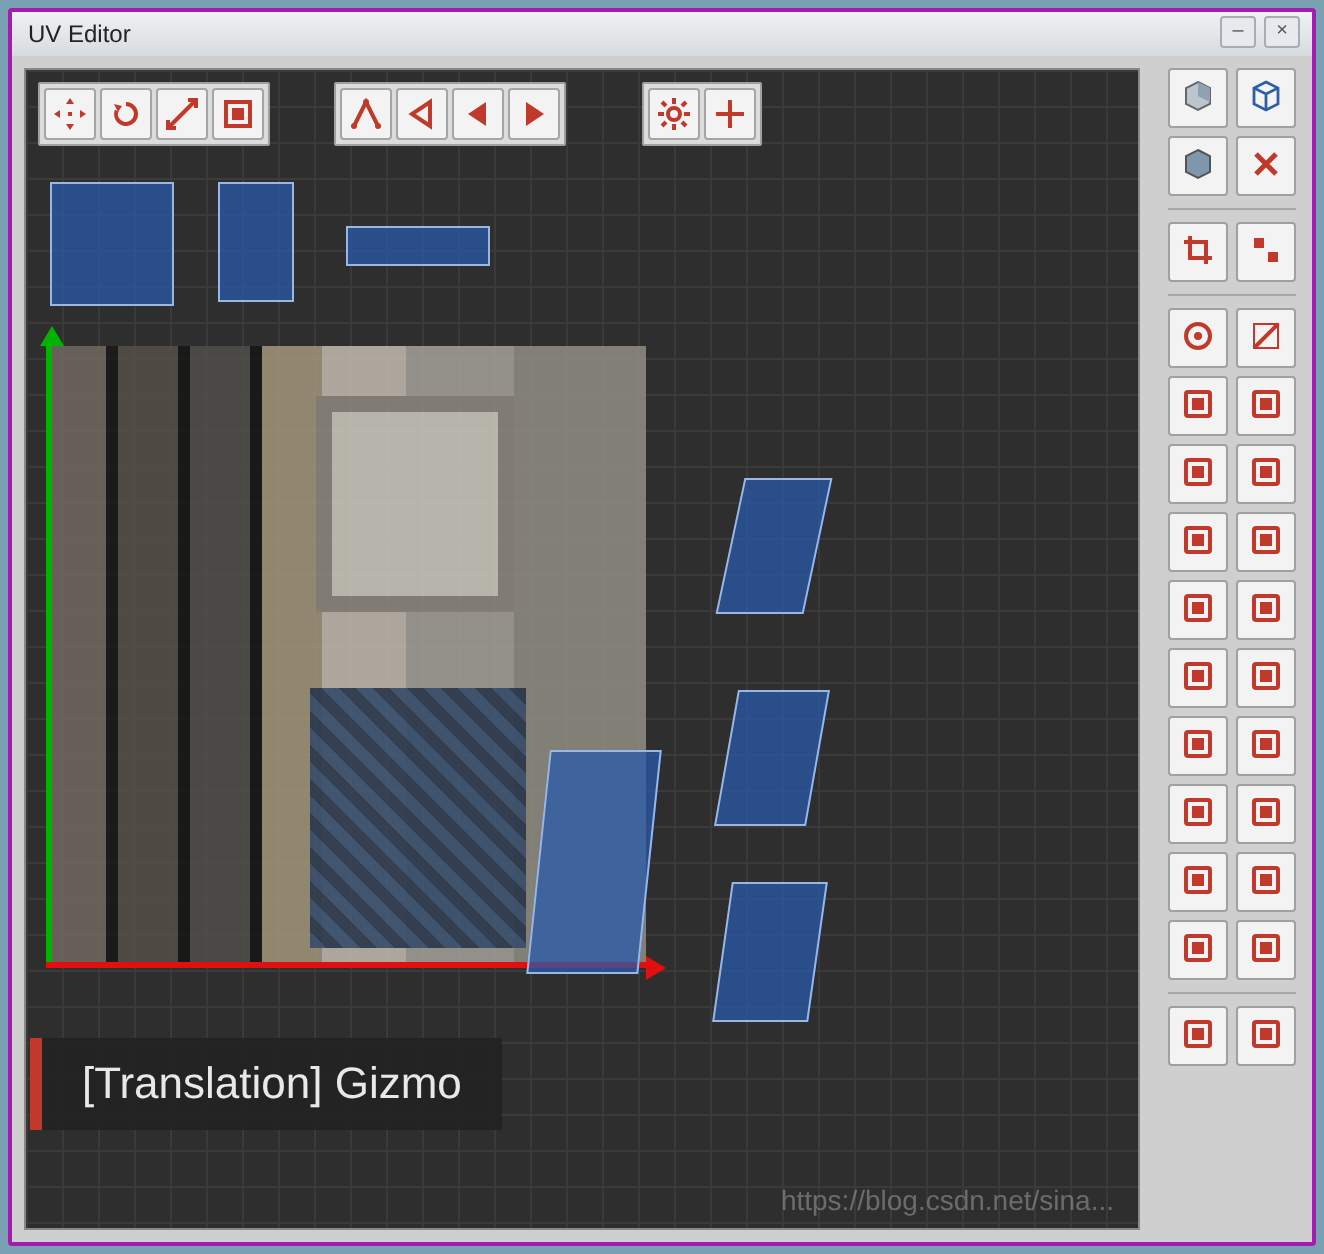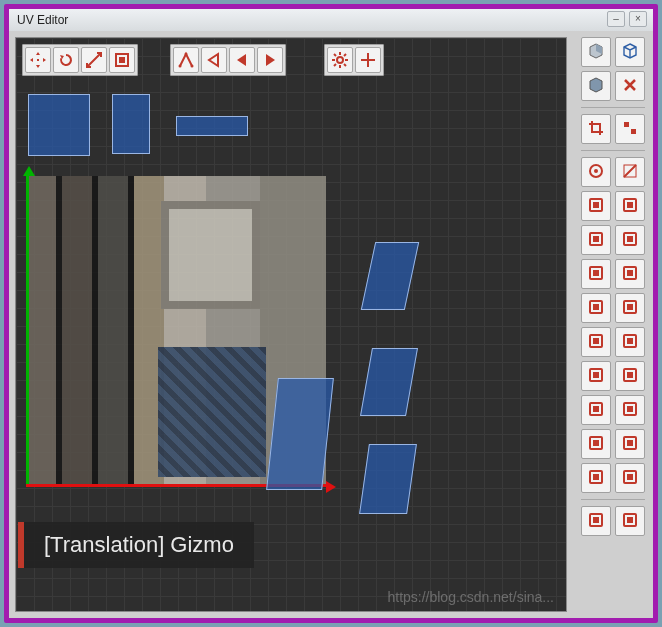--- a/index.html
+++ b/index.html
@@ -10,21 +10,21 @@
     overflow: hidden;
     font-family: Arial, Helvetica, sans-serif;
     font-size: 12px;
     background: #7aa1b3;
   }
   .app {
     position: absolute;
     left: 4px; top: 4px;
     width: 654px; height: 619px;
     background: #d9dde0;
-    border: 5px solid #a21caf;
+    border: 2px solid #a21caf;
     box-sizing: border-box;
     border-radius: 2px;
   }
   .titlebar {
     height: 22px;
     line-height: 22px;
     padding-left: 8px;
     font-size: 12px;
     color: #222;
     background: linear-gradient(#eef1f4, #d8dcdf);

